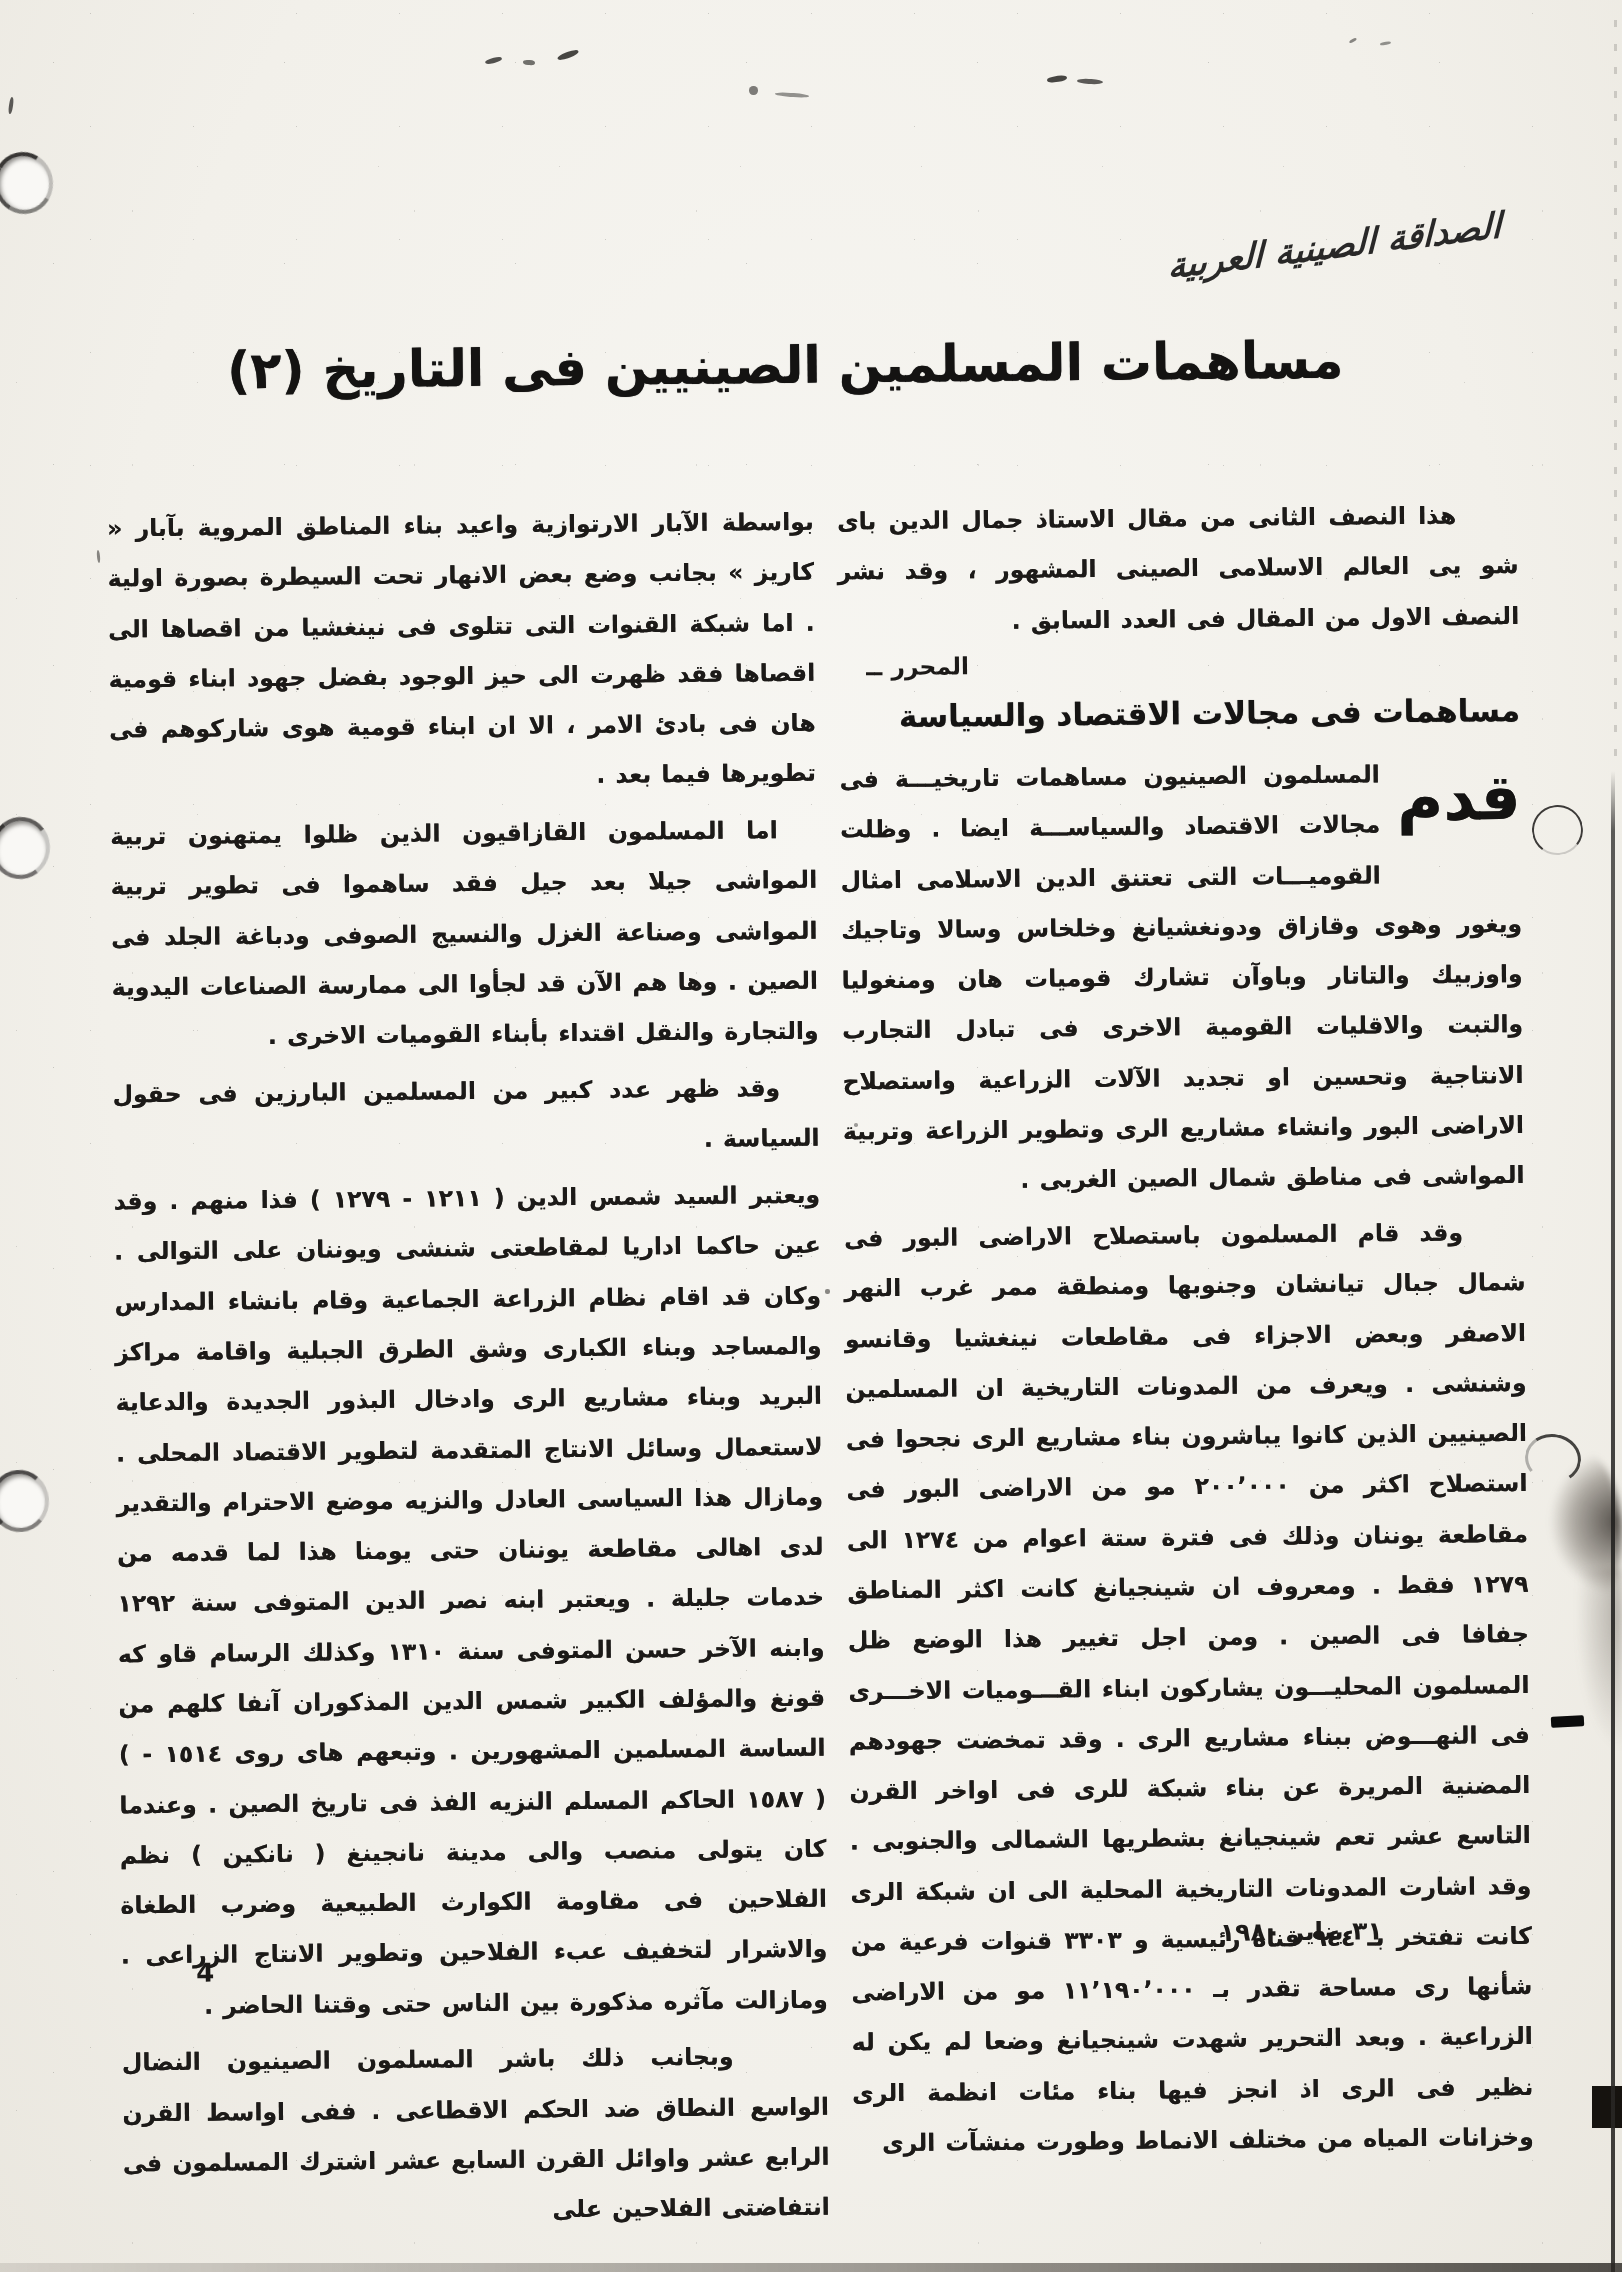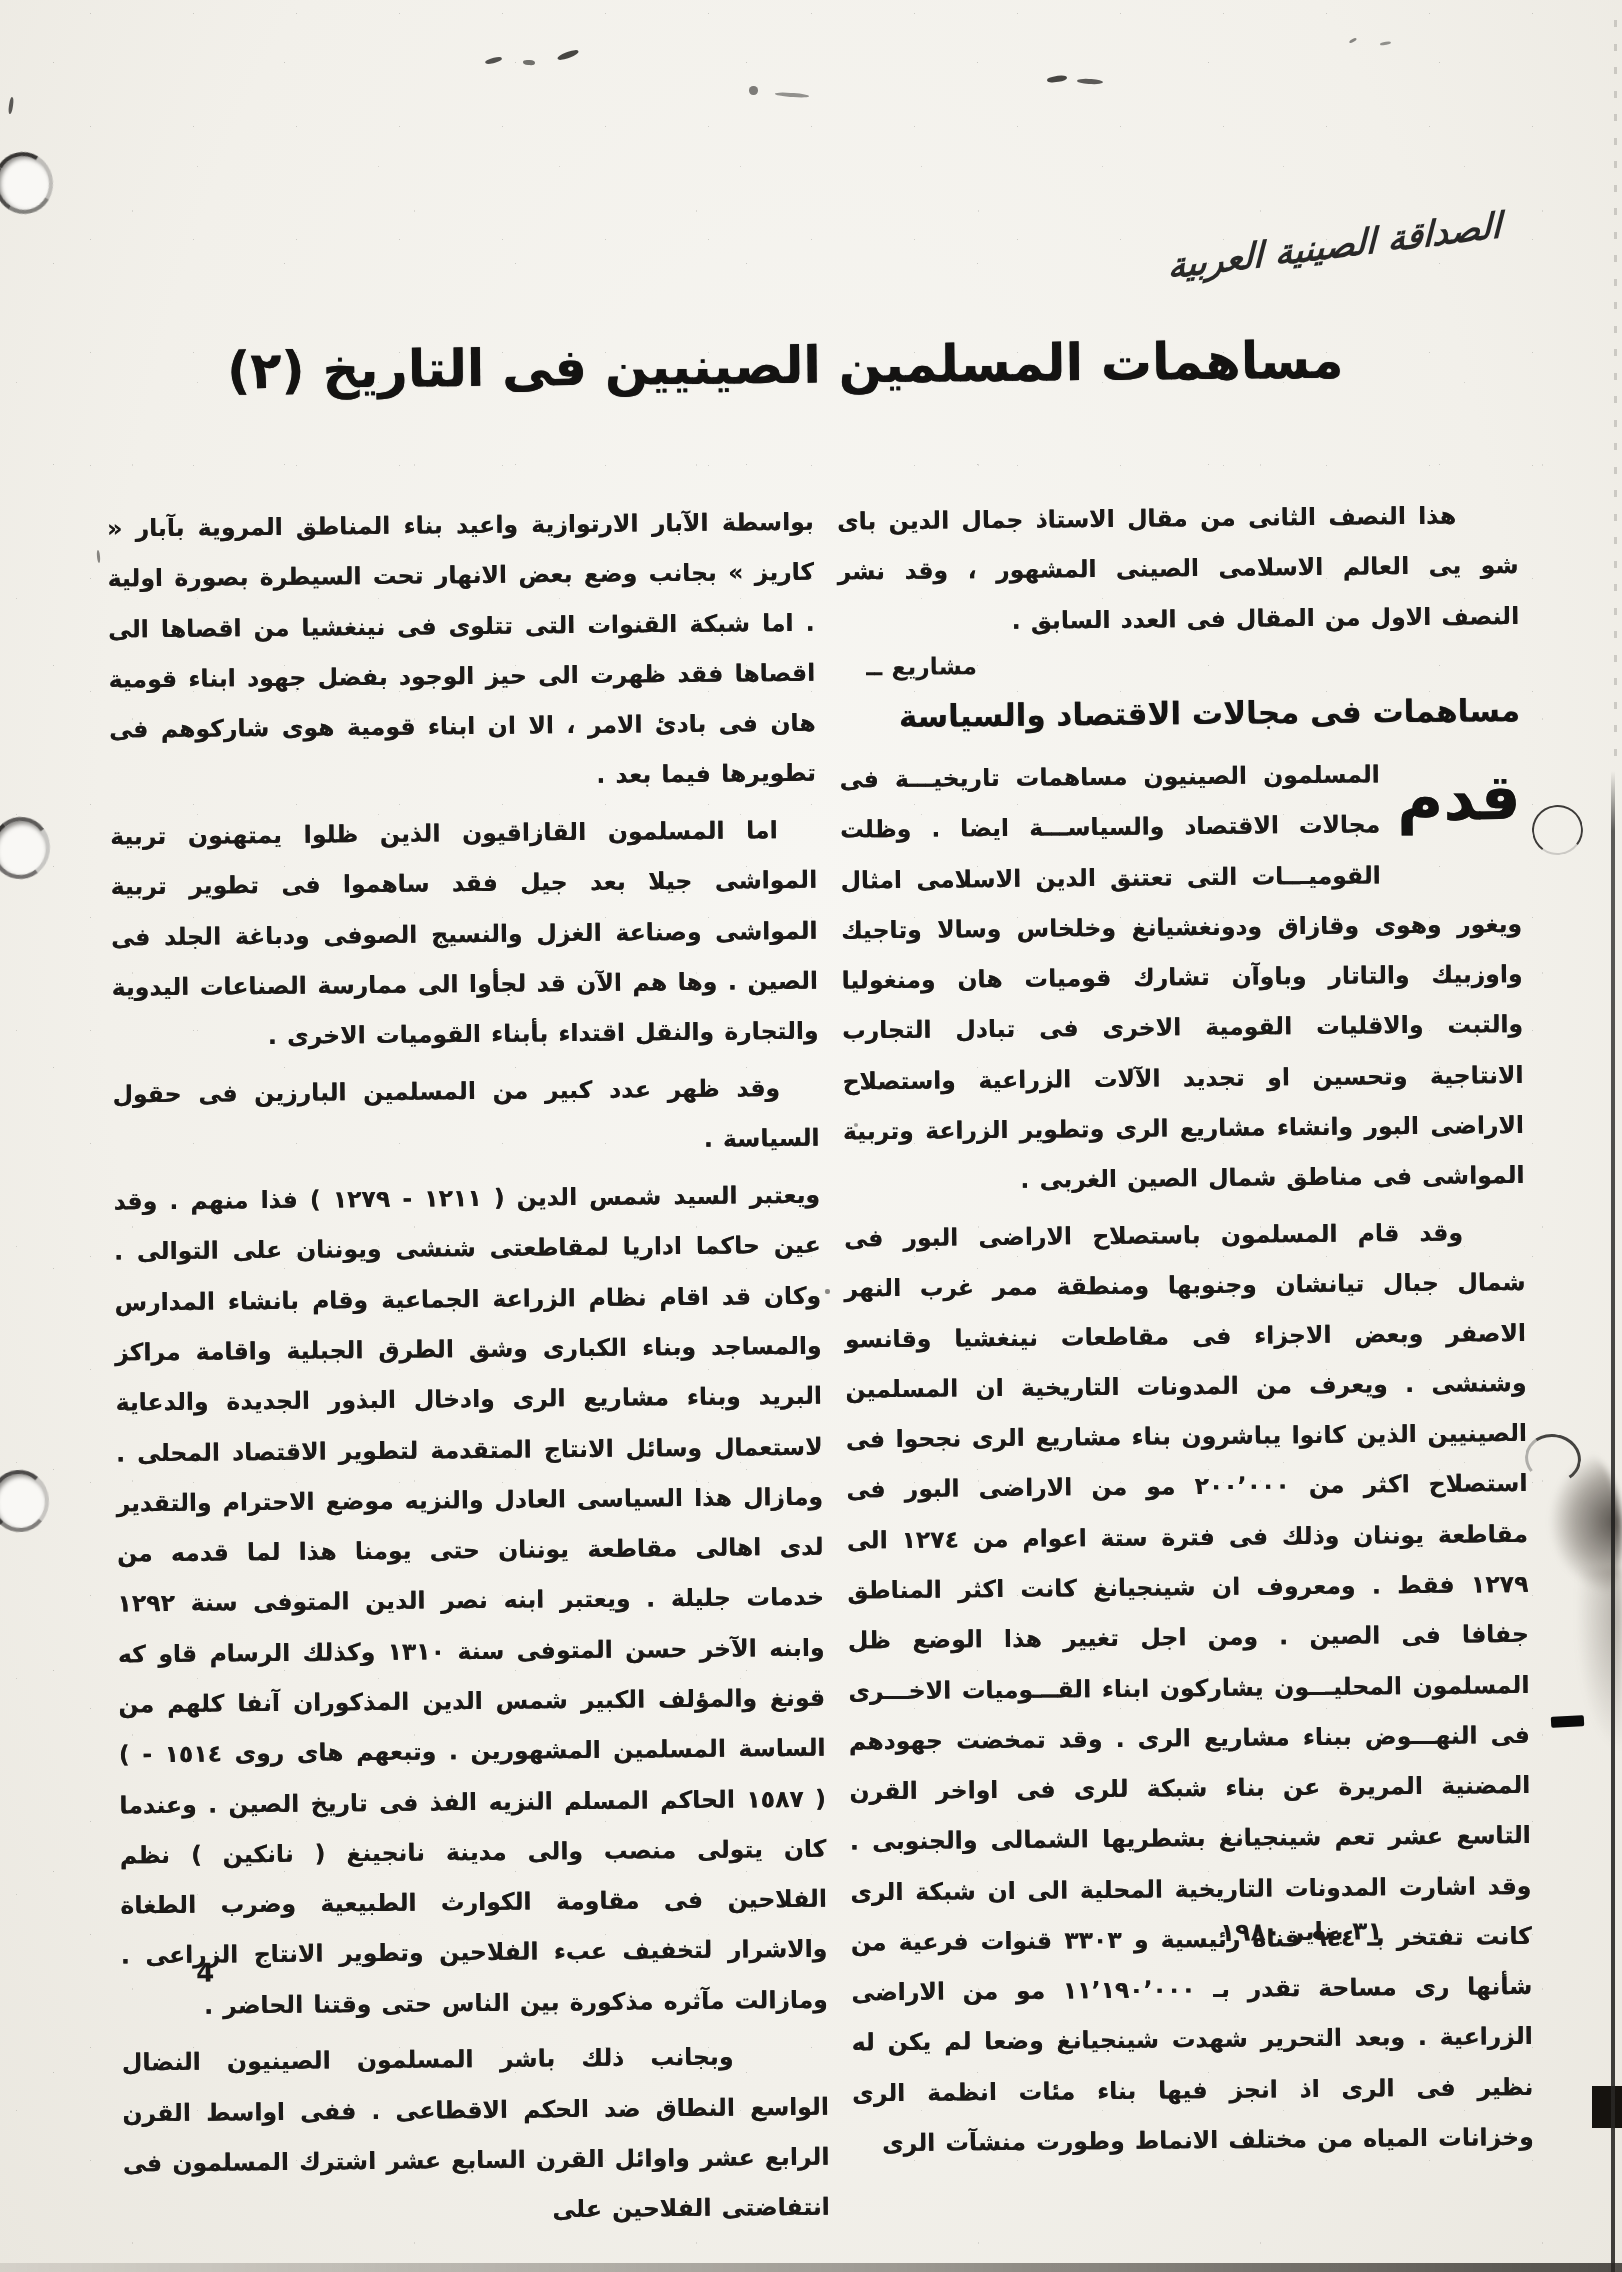--- a/index.html
+++ b/index.html
@@ -146,21 +146,21 @@
     <div class="handwriting">الصداقة الصينية العربية</div>
 
     <h1 class="title">مساهمات المسلمين الصينيين فى التاريخ (٢)</h1>
 
     <div class="columns">
 
       <div class="col-first">
         <p class="p indent">هذا النصف الثانى من مقال الاستاذ جمال الدين باى شو يى العالم الاسلامى الصينى المشهور ، وقد نشر النصف الاول من المقال فى العدد السابق .</p>
         <div class="sig">
           <span>ــ</span>
-          <span>مشاريع</span>
+          <span>المحرر</span>
         </div>
         <h2 class="heading">مساهمات فى مجالات الاقتصاد والسياسة</h2>
         <p class="p">
           <span class="lead-word">قدم</span><span>المسلمون الصينيون مساهمات تاريخيـــة فى مجالات الاقتصاد والسياســـة ايضا . وظلت القوميـــات التى تعتنق الدين الاسلامى امثال ويغور وهوى وقازاق ودونغشيانغ وخلخاس وسالا وتاجيك واوزبيك والتاتار وباوآن تشارك قوميات هان ومنغوليا والتبت والاقليات القومية الاخرى فى تبادل التجارب الانتاجية وتحسين او تجديد الآلات الزراعية واستصلاح الاراضى البور وانشاء مشاريع الرى وتطوير الزراعة وتربية المواشى فى مناطق شمال الصين الغربى .</span>
         </p>
         <p class="p indent">وقد قام المسلمون باستصلاح الاراضى البور فى شمال جبال تيانشان وجنوبها ومنطقة ممر غرب النهر الاصفر وبعض الاجزاء فى مقاطعات نينغشيا وقانسو وشنشى . ويعرف من المدونات التاريخية ان المسلمين الصينيين الذين كانوا يباشرون بناء مشاريع الرى نجحوا فى استصلاح اكثر من ٢٠٠٬٠٠٠ مو من الاراضى البور فى مقاطعة يوننان وذلك فى فترة ستة اعوام من ١٢٧٤ الى ١٢٧٩ فقط . ومعروف ان شينجيانغ كانت اكثر المناطق جفافا فى الصين . ومن اجل تغيير هذا الوضع ظل المسلمون المحليـــون يشاركون ابناء القـــوميات الاخـــرى فى النهـــوض ببناء مشاريع الرى . وقد تمخضت جهودهم المضنية المريرة عن بناء شبكة للرى فى اواخر القرن التاسع عشر تعم شينجيانغ بشطريها الشمالى والجنوبى . وقد اشارت المدونات التاريخية المحلية الى ان شبكة الرى كانت تفتخر بـ ٩٤٤ قناة رئيسية و ٣٣٠٣ قنوات فرعية من شأنها رى مساحة تقدر بـ ١١٬١٩٠٬٠٠٠ مو من الاراضى الزراعية . وبعد التحرير شهدت شينجيانغ وضعا لم يكن له نظير فى الرى اذ انجز فيها بناء مئات انظمة الرى وخزانات المياه من مختلف الانماط وطورت منشآت الرى</p>
       </div>
 
       <div class="col-second">
         <p class="p">بواسطة الآبار الارتوازية واعيد بناء المناطق المروية بآبار « كاريز » بجانب وضع بعض الانهار تحت السيطرة بصورة اولية . اما شبكة القنوات التى تتلوى فى نينغشيا من اقصاها الى اقصاها فقد ظهرت الى حيز الوجود بفضل جهود ابناء قومية هان فى بادئ الامر ، الا ان ابناء قومية هوى شاركوهم فى تطويرها فيما بعد .</p>

